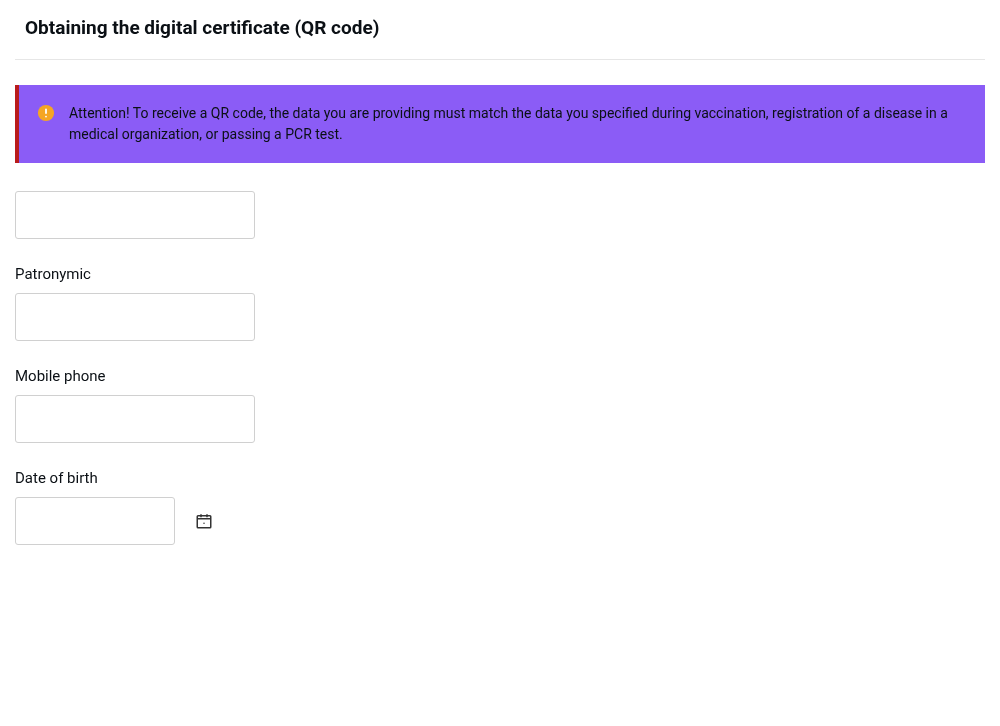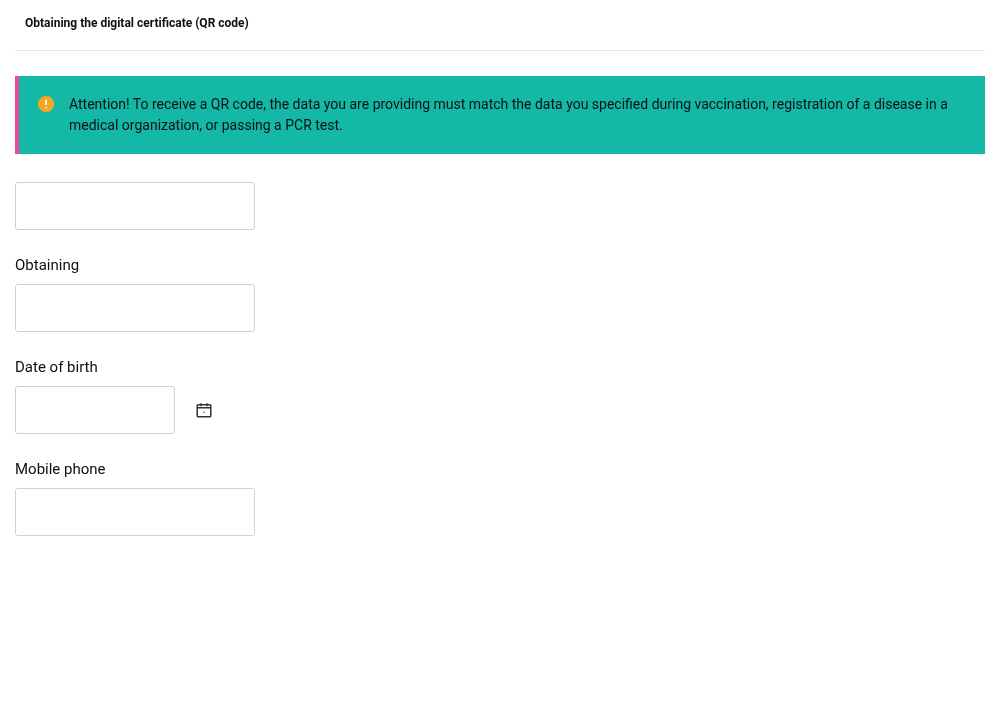--- a/index.html
+++ b/index.html
@@ -10,32 +10,32 @@
     body {
       font-family: -apple-system, BlinkMacSystemFont, "Segoe UI", Roboto, Helvetica, Arial, sans-serif;
       background: #fff;
       width: 1000px;
       padding: 0;
     }
     .container {
       padding: 0 15px;
     }
     .page-title {
-      font-size: 12px;
+      font-size: 19px;
       font-weight: 700;
       color: #0b1015;
       padding: 16px 10px 20px 10px;
       border-bottom: 1px solid #e6e6e6;
       margin-bottom: 25px;
     }
     .alert {
       display: flex;
       align-items: flex-start;
-      background: #14b8a6;
-      border-left: 4px solid #ec4899;
+      background: #8b5cf6;
+      border-left: 4px solid #b91c1c;
       padding: 18px 22px 18px 18px;
       margin-bottom: 28px;
     }
     .alert-icon {
       flex: 0 0 auto;
       width: 18px;
       height: 18px;
       margin-right: 14px;
       margin-top: 1px;
     }
@@ -106,39 +106,39 @@
   </div>
 
   <div class="form">
 
     <div class="field">
       <input type="text" class="text-input" value="" style="">
     </div>
 
 
     <div class="field">
-      <label class="field-label">Obtaining</label>
+      <label class="field-label">Patronymic</label>
+      <input type="text" class="text-input" value="" style="">
+    </div>
+
+    <div class="field">
+      <label class="field-label">Mobile phone</label>
       <input type="text" class="text-input" value="" style="">
     </div>
 
     <div class="field">
       <label class="field-label">Date of birth</label>
       <div class="date-row">
         <input type="text" class="date-input" value="" style="">
         <span class="cal-icon">
           <svg viewBox="0 0 24 24" width="18" height="18" fill="none" stroke="#333" stroke-width="2">
             <rect x="3" y="5" width="18" height="16" rx="1"></rect>
             <line x1="3" y1="9" x2="21" y2="9"></line>
             <line x1="8" y1="3" x2="8" y2="7"></line>
             <line x1="16" y1="3" x2="16" y2="7"></line>
             <circle cx="12" cy="15" r="1" fill="#333" stroke="none"></circle>
           </svg>
         </span>
       </div>
     </div>
 
-    <div class="field">
-      <label class="field-label">Mobile phone</label>
-      <input type="text" class="text-input" value="" style="">
-    </div>
-
   </div>
 </div>
 
 </body></html>

